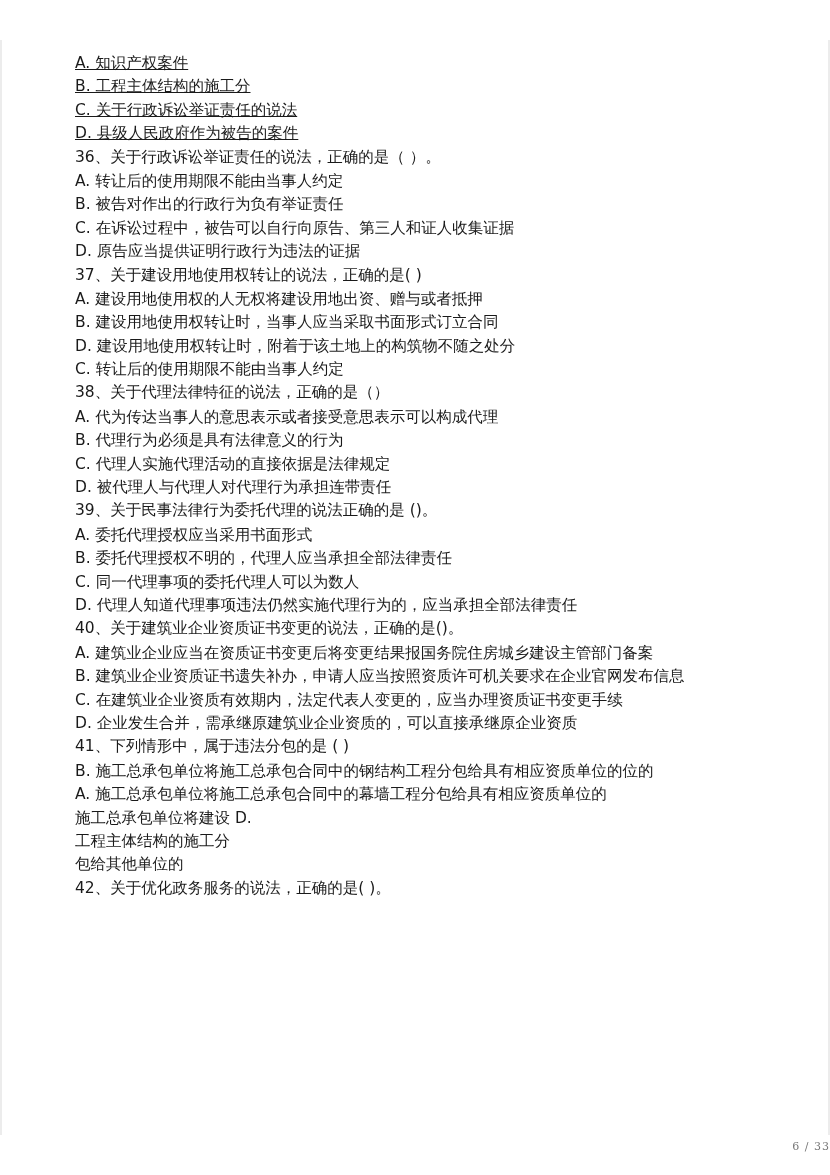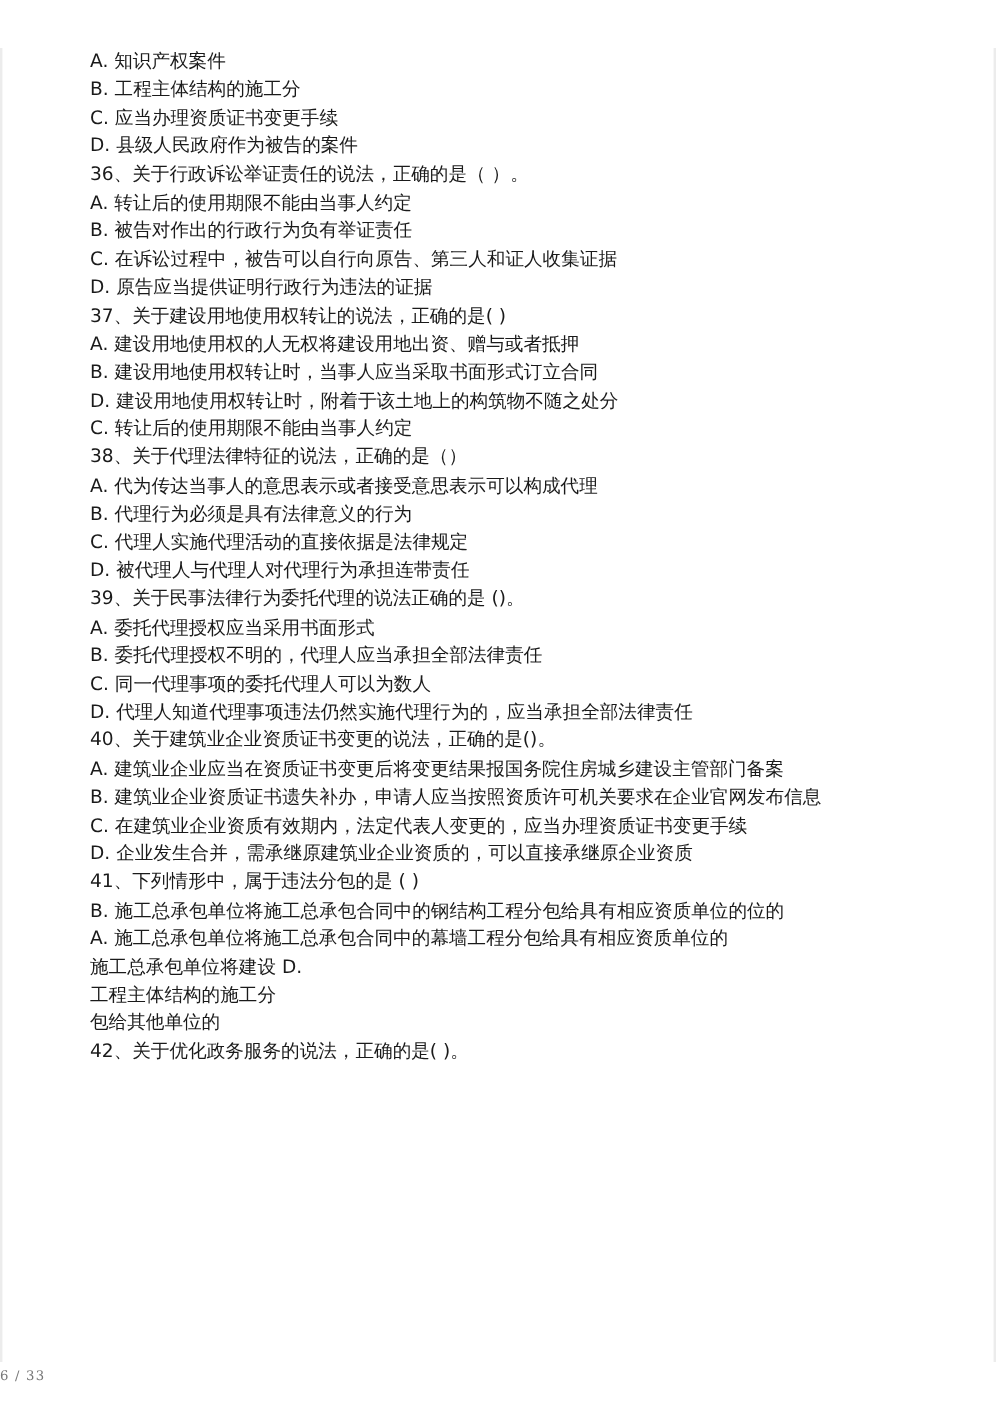--- a/index.html
+++ b/index.html
@@ -39,53 +39,54 @@
     }
     .line {
       font-size: 15.5px;
       line-height: 23.4px;
       height: 23.4px;
       white-space: nowrap;
     }
     .question-block {
     }
     .question-block:first-child {
-      margin-top: 0;
+      margin-top: 12px;
+      text-decoration: underline;
     }
     .question-title {
       font-size: 15.5px;
       line-height: 23.4px;
       height: 23.4px;
       white-space: nowrap;
       margin-bottom: 1px;
     }
     .page-number {
       position: absolute;
       left: 0;
       width: 830px;
       top: 1140px;
-      text-align: left;
+      text-align: right;
       font-family: "DejaVu Serif", "Liberation Serif", serif;
       font-size: 11px;
       color: #777777;
       letter-spacing: 1px;
     }
   </style>
 </head>
 <body>
 
 <div class="page-border-left"></div>
 <div class="page-border-right"></div>
 
 <div class="content">
 
   <div class="question-block">
     <div class="line">A. 知识产权案件</div>
     <div class="line">B. 工程主体结构的施工分</div>
-    <div class="line">C. 应当办理资质证书变更手续</div>
+    <div class="line">C. 关于行政诉讼举证责任的说法</div>
     <div class="line">D. 县级人民政府作为被告的案件</div>
   </div>
 
   <div class="question-block">
     <div class="question-title">36、关于行政诉讼举证责任的说法，正确的是（ ）。</div>
     <div class="line">A. 转让后的使用期限不能由当事人约定</div>
     <div class="line">B. 被告对作出的行政行为负有举证责任</div>
     <div class="line">C. 在诉讼过程中，被告可以自行向原告、第三人和证人收集证据</div>
     <div class="line">D. 原告应当提供证明行政行为违法的证据</div>
   </div>

